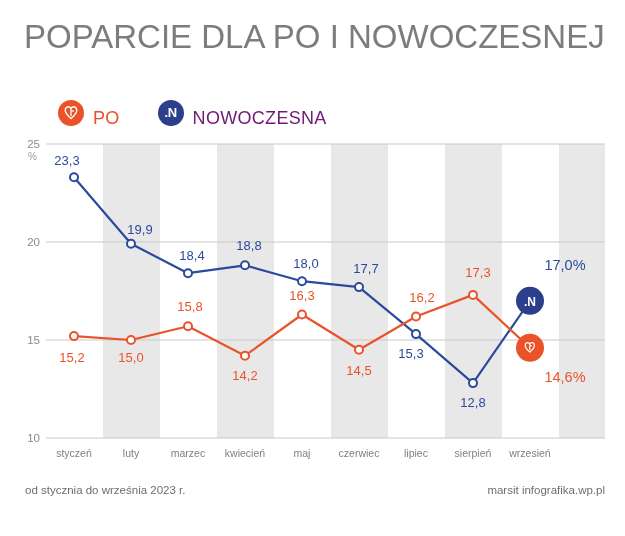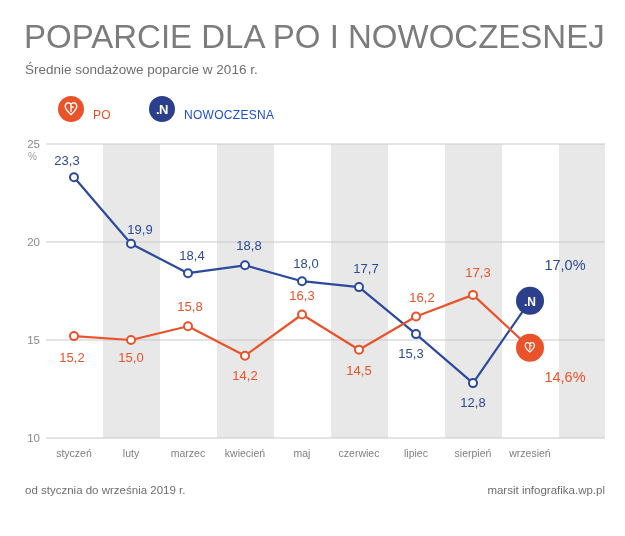--- a/index.html
+++ b/index.html
@@ -49,26 +49,26 @@
     display: flex;
     align-items: center;
     gap: 38px;
   }
   .legend-item {
     display: flex;
     align-items: center;
     gap: 9px;
   }
   .legend-label {
-    font-size: 12px;
+    font-size: 18px;
     letter-spacing: .3px;
     margin-top: 12px;
   }
   .legend-label.po { color: #e8502a; }
-  .legend-label.nowo { color: #1d4ed8; }
+  .legend-label.nowo { color: #701a75; }
 
   .badge {
     width: 26px;
     height: 26px;
     border-radius: 50%;
     display: flex;
     align-items: center;
     justify-content: center;
   }
   .badge.po { background: #ea5329; }
@@ -141,21 +141,20 @@
     text-align: right;
     white-space: nowrap;
   }
 </style>
 </head>
 <body>
 
 <div class="page">
 
   <div class="title">POPARCIE DLA PO I NOWOCZESNEJ</div>
-  <div class="subtitle">Średnie sondażowe poparcie w 2016 r.</div>
 
   <div class="legend">
     <div class="legend-item">
       <span class="badge po">
         <svg width="18" height="18" viewBox="0 0 18 18" aria-hidden="true">
           <path d="M3.2 6.2 C3.2 3.6 5.4 2.2 7.6 3.1 C8.3 3.4 8.8 3.9 9 4.4 C9.2 3.9 9.7 3.4 10.4 3.1 C12.6 2.2 14.8 3.6 14.8 6.2 C14.8 9.4 11.2 12.6 9 14.6 C6.8 12.6 3.2 9.4 3.2 6.2 Z" fill="none" stroke="#ffffff" stroke-width="1.4"></path>
           <path d="M9 5.4 L9 11.6 M9 7.0 L11.3 7.0" stroke="#ffffff" stroke-width="1.3" stroke-linecap="round"></path>
         </svg>
       </span>
       <span class="legend-label po">PO</span>
@@ -264,18 +263,18 @@
         <text class="dl-po" x="422" y="172" text-anchor="middle">16,2</text>
         <text class="dl-po" x="478" y="147" text-anchor="middle">17,3</text>
         <text class="dl-final-po" x="565" y="252" text-anchor="middle">14,6%</text>
       </g>
 
     </svg>
   </div>
 
   <div class="footer">
     <div class="footer-left">
-      <div>od stycznia do września 2019 r.</div>
+      <div>od stycznia do września 2023 r.</div>
     </div>
     <div class="footer-right">marsit infografika.wp.pl</div>
   </div>
 
 </div>
 
 </body></html>

